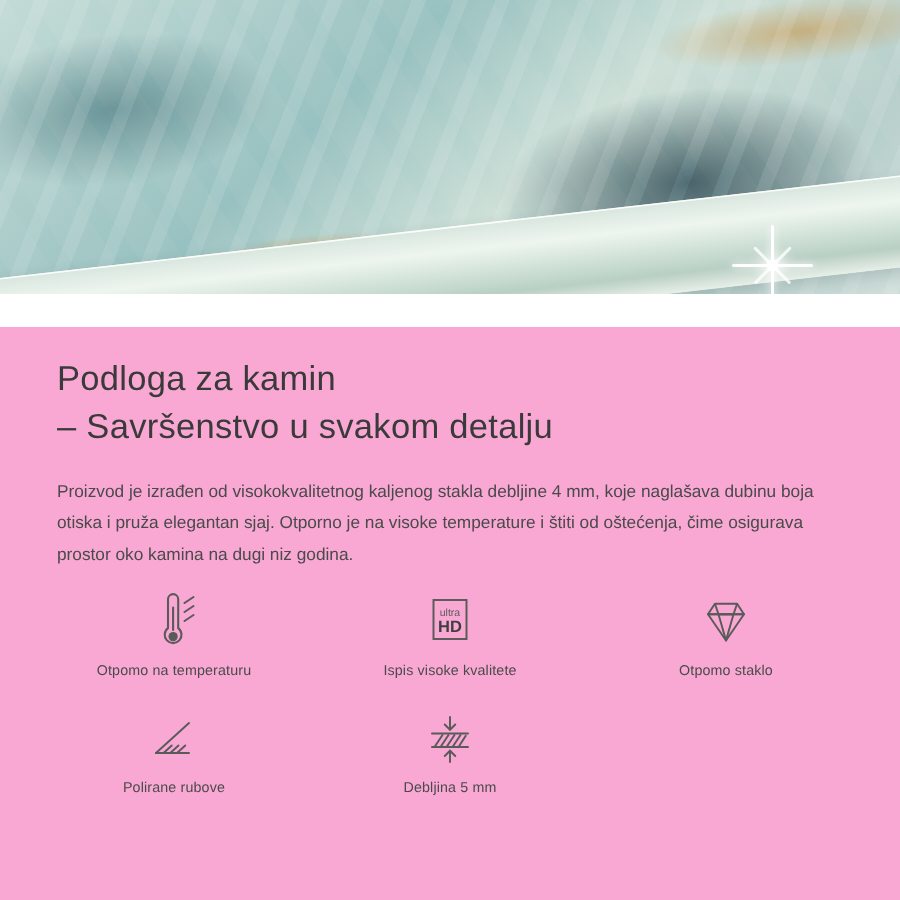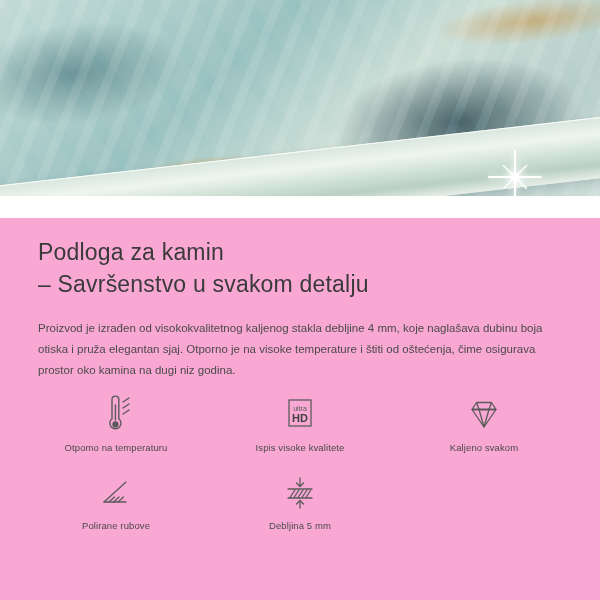--- a/index.html
+++ b/index.html
@@ -223,21 +223,21 @@
       <div class="feature-icon">
         <svg width="42" height="40" viewBox="0 0 42 40">
           <g fill="none" stroke="#5a5a5a" stroke-width="1.3" stroke-linejoin="round">
             <path d="M9 15.5h24L21 33z"></path>
             <path d="M13.6 8.5h14.8l4.6 7H9z"></path>
             <path d="M13.6 8.5l2.4 7L21 33l5-17.5 2.4-7"></path>
             <path d="M16 15.5h10"></path>
           </g>
         </svg>
       </div>
-      <div class="feature-label">Kaljeno svakom</div>
+      <div class="feature-label">Otpomo staklo</div>
     </div>
 
     <div class="feature">
       <div class="feature-icon">
         <svg width="44" height="40" viewBox="0 0 44 40">
           <g fill="none" stroke="#5a5a5a" stroke-width="1.3" stroke-linecap="round">
             <path d="M10 30L32 10"></path>
             <path d="M10 30h22"></path>
             <path d="M15 30l5.5-5"></path>
             <path d="M19.5 30l5.5-5"></path>

